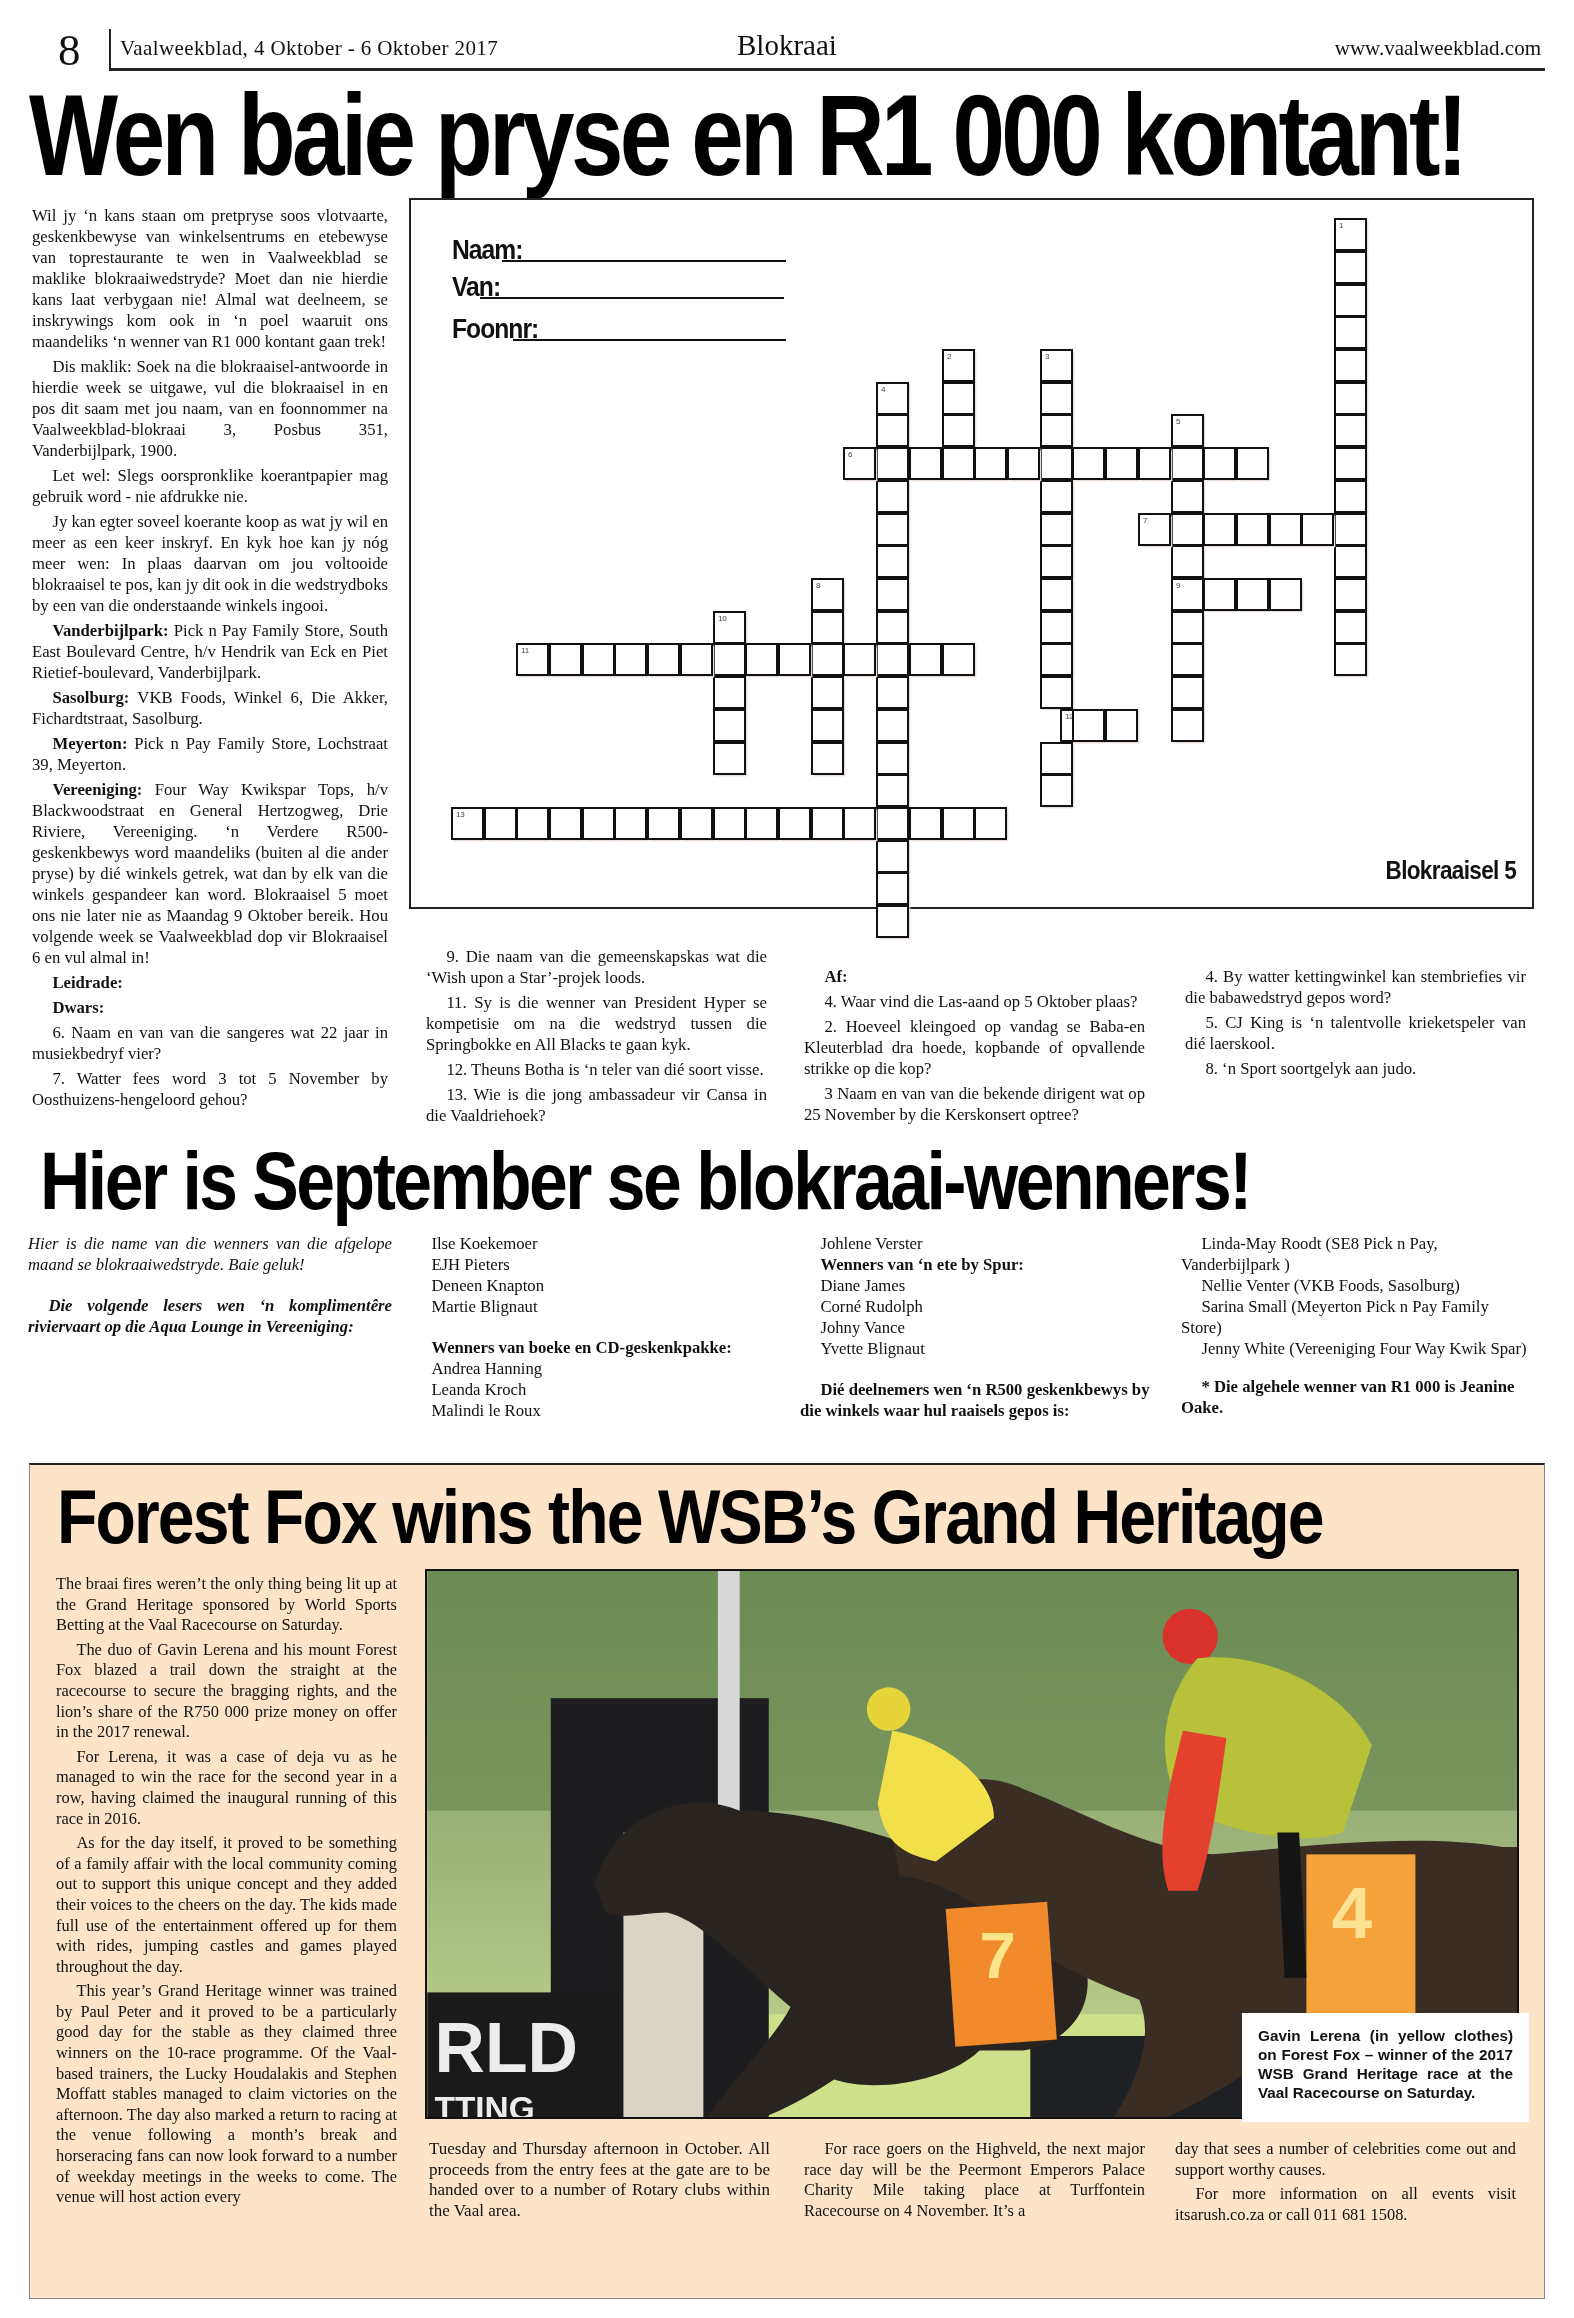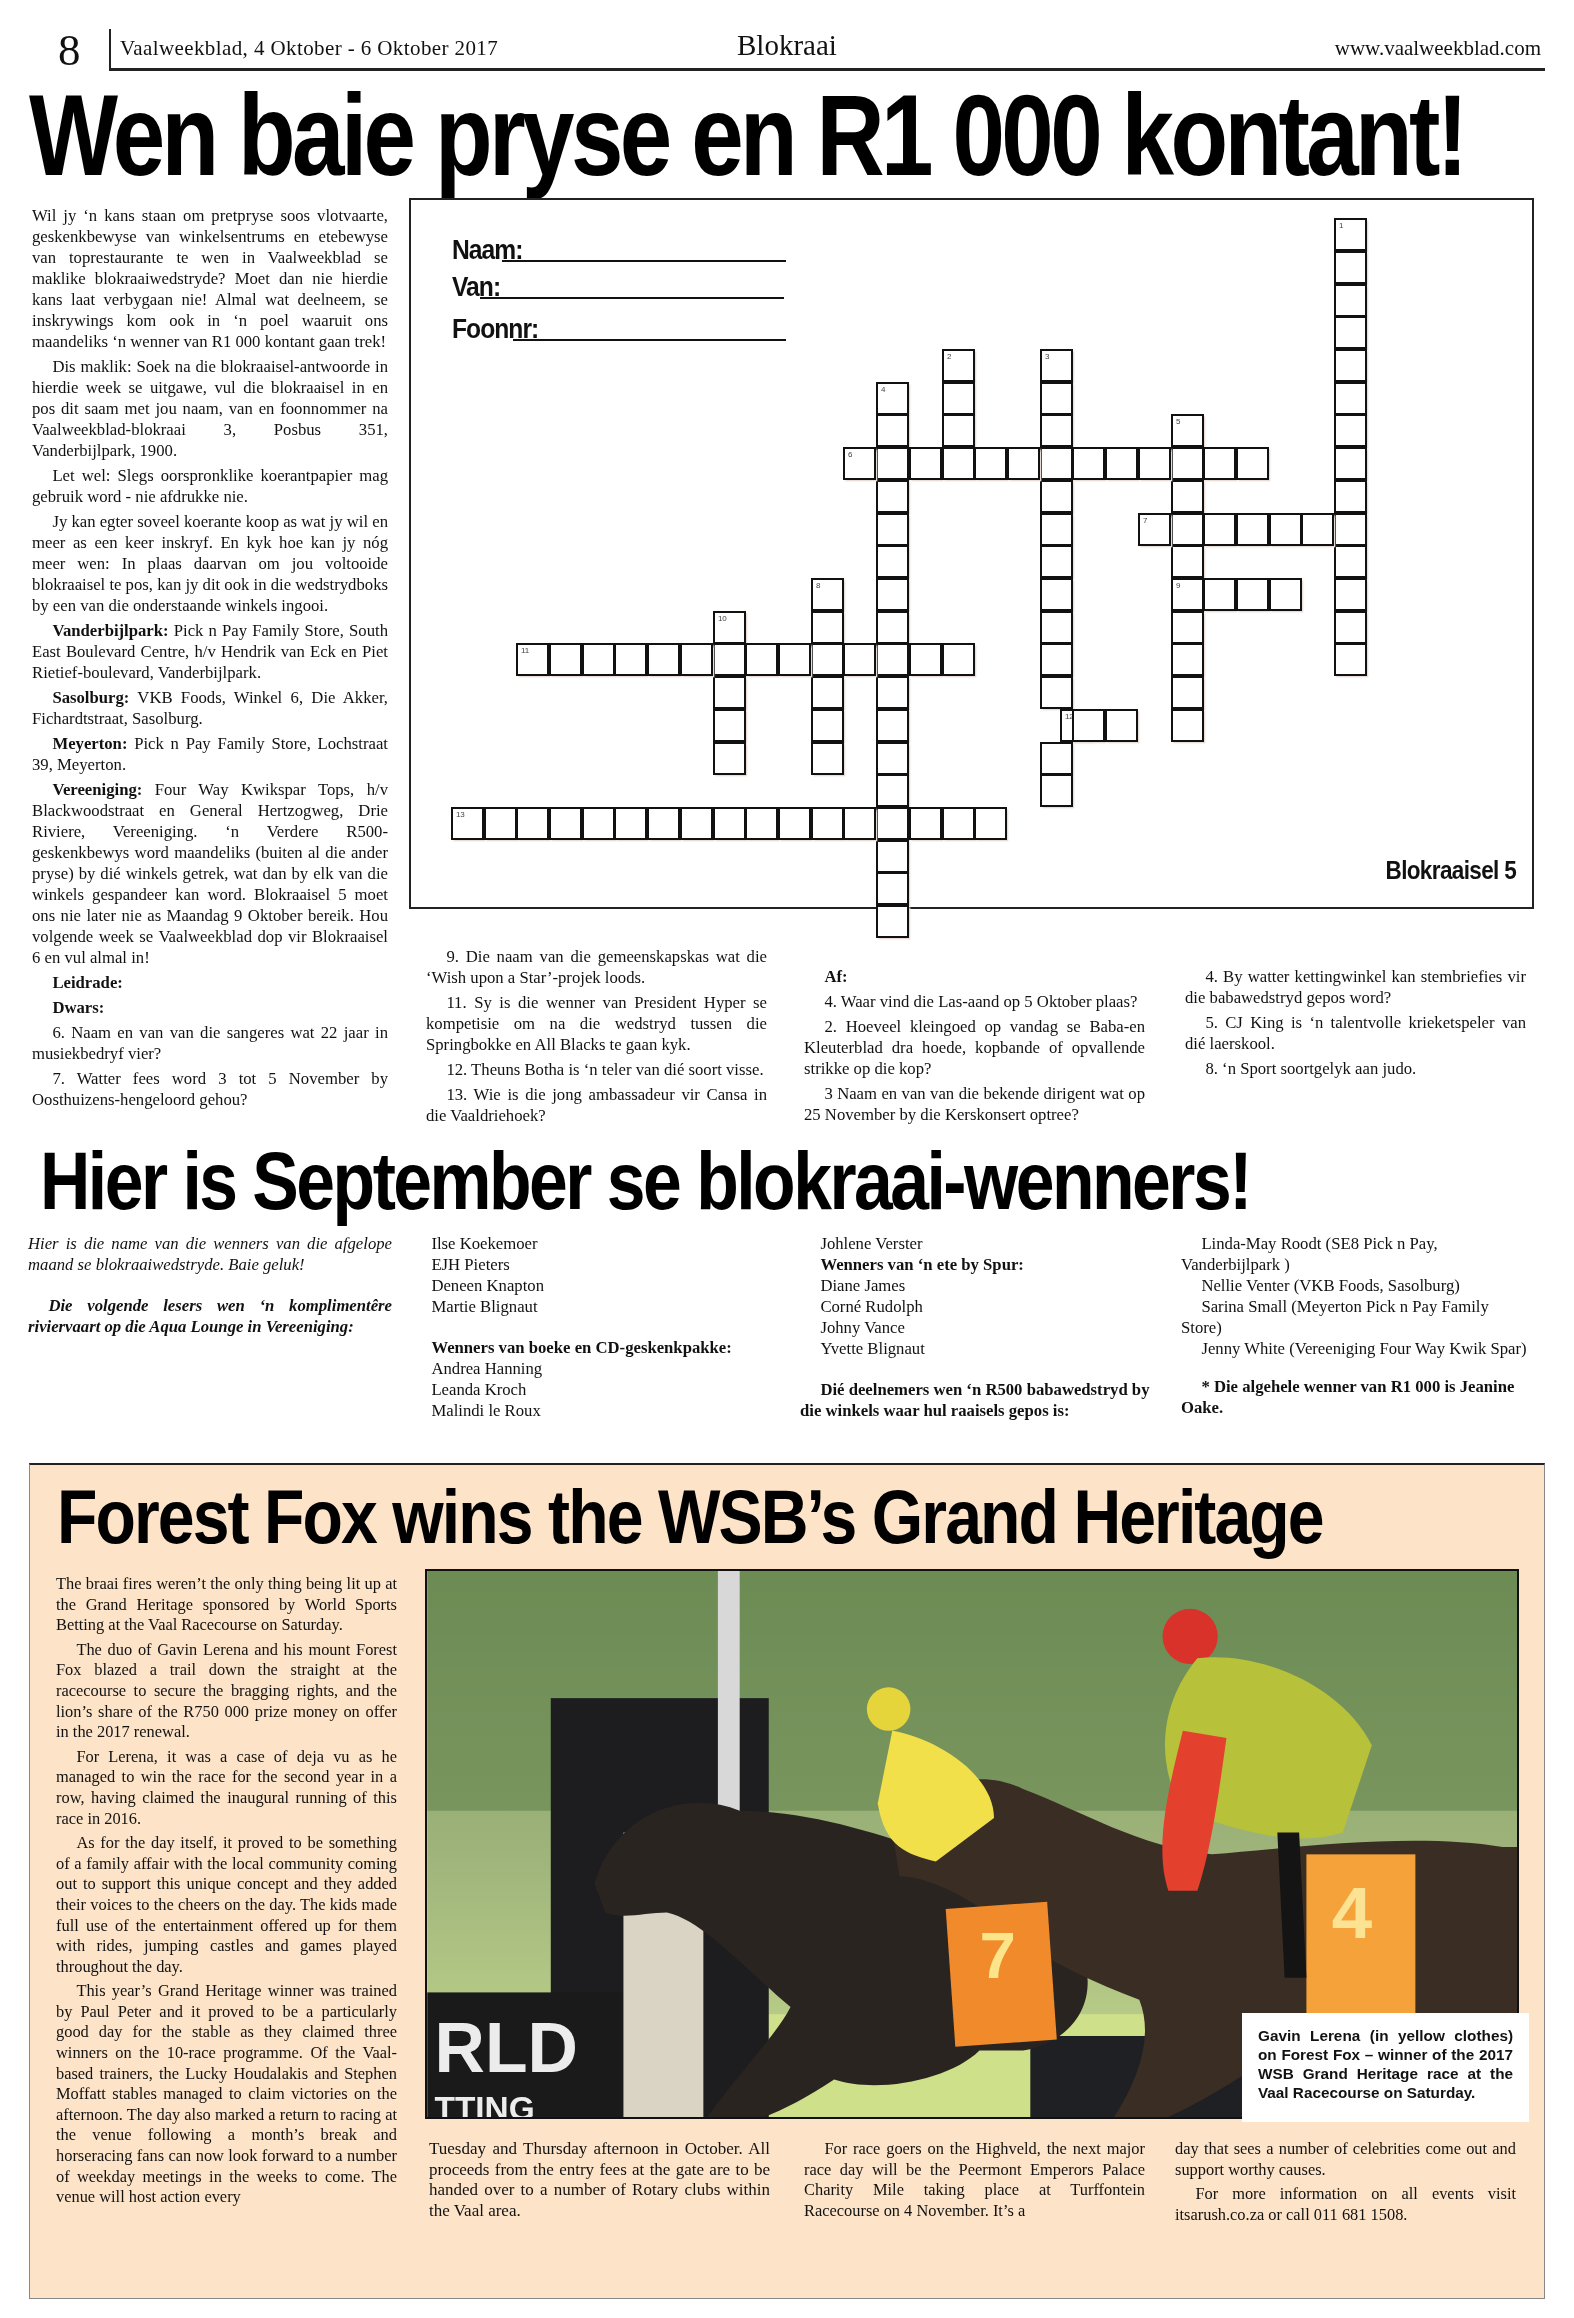--- a/index.html
+++ b/index.html
@@ -249,21 +249,21 @@
   <p>Leanda Kroch</p>
   <p>Malindi le Roux</p>
 </div>
 <div class="abs winners-col" style="left:800px;top:1233px;width:364px;">
   <p>Johlene Verster</p>
   <p><b>Wenners van ‘n ete by Spur:</b></p>
   <p>Diane James</p>
   <p>Corné Rudolph</p>
   <p>Johny Vance</p>
   <p>Yvette Blignaut</p>
-  <p style="margin-top:20.4px;"><b>Dié deelnemers wen ‘n R500 babawedstryd by die winkels waar hul raaisels gepos is:</b></p>
+  <p style="margin-top:20.4px;"><b>Dié deelnemers wen ‘n R500 geskenkbewys by die winkels waar hul raaisels gepos is:</b></p>
 </div>
 <div class="abs winners-col" style="left:1181px;top:1233px;width:349px;">
   <p>Linda-May Roodt (SE8 Pick n Pay, Vanderbijlpark )</p>
   <p>Nellie Venter (VKB Foods, Sasolburg)</p>
   <p>Sarina Small (Meyerton Pick n Pay Family Store)</p>
   <p>Jenny White (Vereeniging Four Way Kwik Spar)</p>
   <p style="margin-top:17px;"><b>* Die algehele wenner van R1 000 is Jeanine Oake.</b></p>
 </div>
 
 <div class="abs feature"></div>

